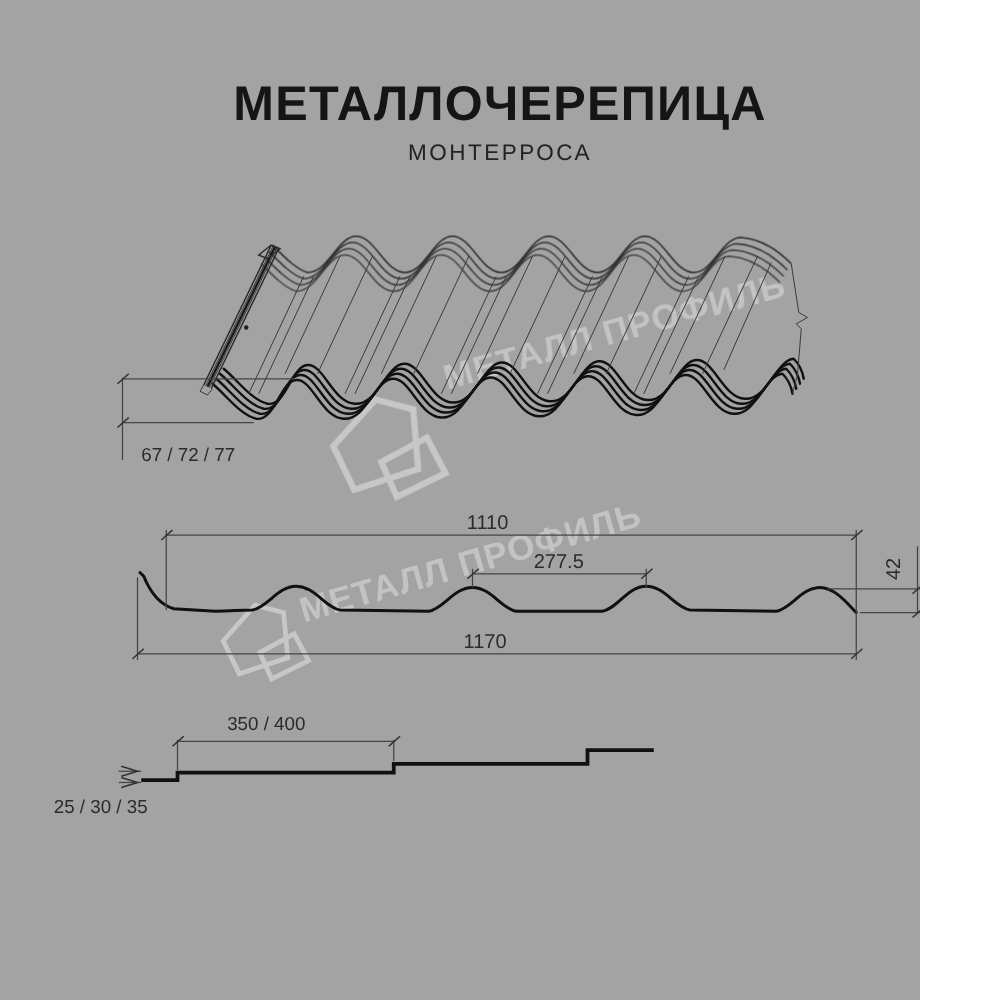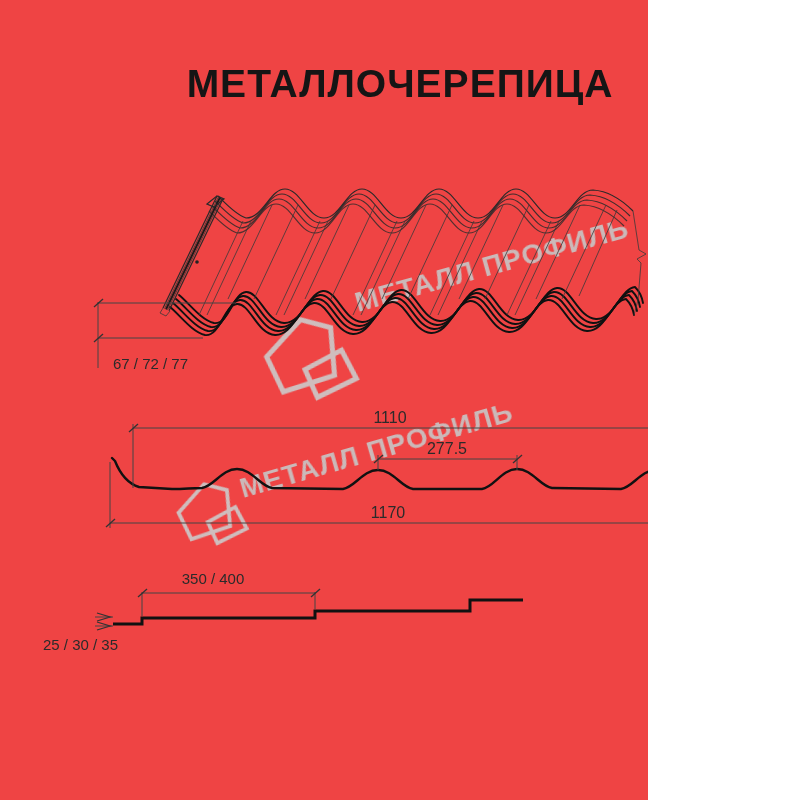--- a/index.html
+++ b/index.html
@@ -1,16 +1,16 @@
 <!DOCTYPE html>
 <html><head>
 <meta charset="utf-8">
 <style>
   html,body{margin:0;padding:0;background:#fff;}
-  #stage{position:relative;width:648px;height:800px;background:#ef4444;overflow:hidden;
+  #stage{position:relative;width:736px;height:800px;background:#a3a3a3;overflow:hidden;
          font-family:"Liberation Sans", sans-serif;}
   .title{position:absolute;top:62px;left:0;width:800px;text-align:center;
          font-size:39px;font-weight:700;letter-spacing:1px;color:#151515;}
   .subtitle{position:absolute;top:112px;left:0;width:800px;text-align:center;
          font-size:18px;font-weight:500;letter-spacing:2px;color:#222;}
   svg{position:absolute;left:0;top:0;}
   .thin{stroke:#3a3a3a;stroke-width:0.8;fill:none;}
   .med{stroke:#2a2a2a;stroke-width:1.2;fill:none;}
   .bold{stroke:#111;stroke-width:2.4;fill:none;stroke-linejoin:round;stroke-linecap:round;}
   .dim{stroke:#444;stroke-width:1;fill:none;}
@@ -19,20 +19,21 @@
   .dimtxt2{font-family:"Liberation Sans",sans-serif;font-size:16px;fill:#2b2b2b;}
   .wmtxt{font-family:"Liberation Sans",sans-serif;font-size:28px;font-weight:700;
          letter-spacing:1px;fill:#c7c7c7;}
   .wmlogo{stroke:#cbcbcb;stroke-width:4.5;fill:none;stroke-linejoin:miter;}
 </style>
 </head>
 <body>
 
 <div id="stage">
   <div class="title">МЕТАЛЛОЧЕРЕПИЦА</div>
+  <div class="subtitle">МОНТЕРРОСА</div>
 
   <svg width="800" height="800" viewBox="0 0 800 800">
 
     <g opacity="0.9">
       <g transform="translate(358,312) rotate(-15.5)">
         <g class="wmlogo" transform="translate(-100,-8) scale(1.12)">
           <path d="M0,24 L38,0 L62,14 L54,56 L6,58 Z"></path>
           <path d="M30,44 L66,36 L72,64 L34,71 Z"></path>
         </g>
         <text class="wmtxt" x="0" y="0">МЕТАЛЛ ПРОФИЛЬ</text>

